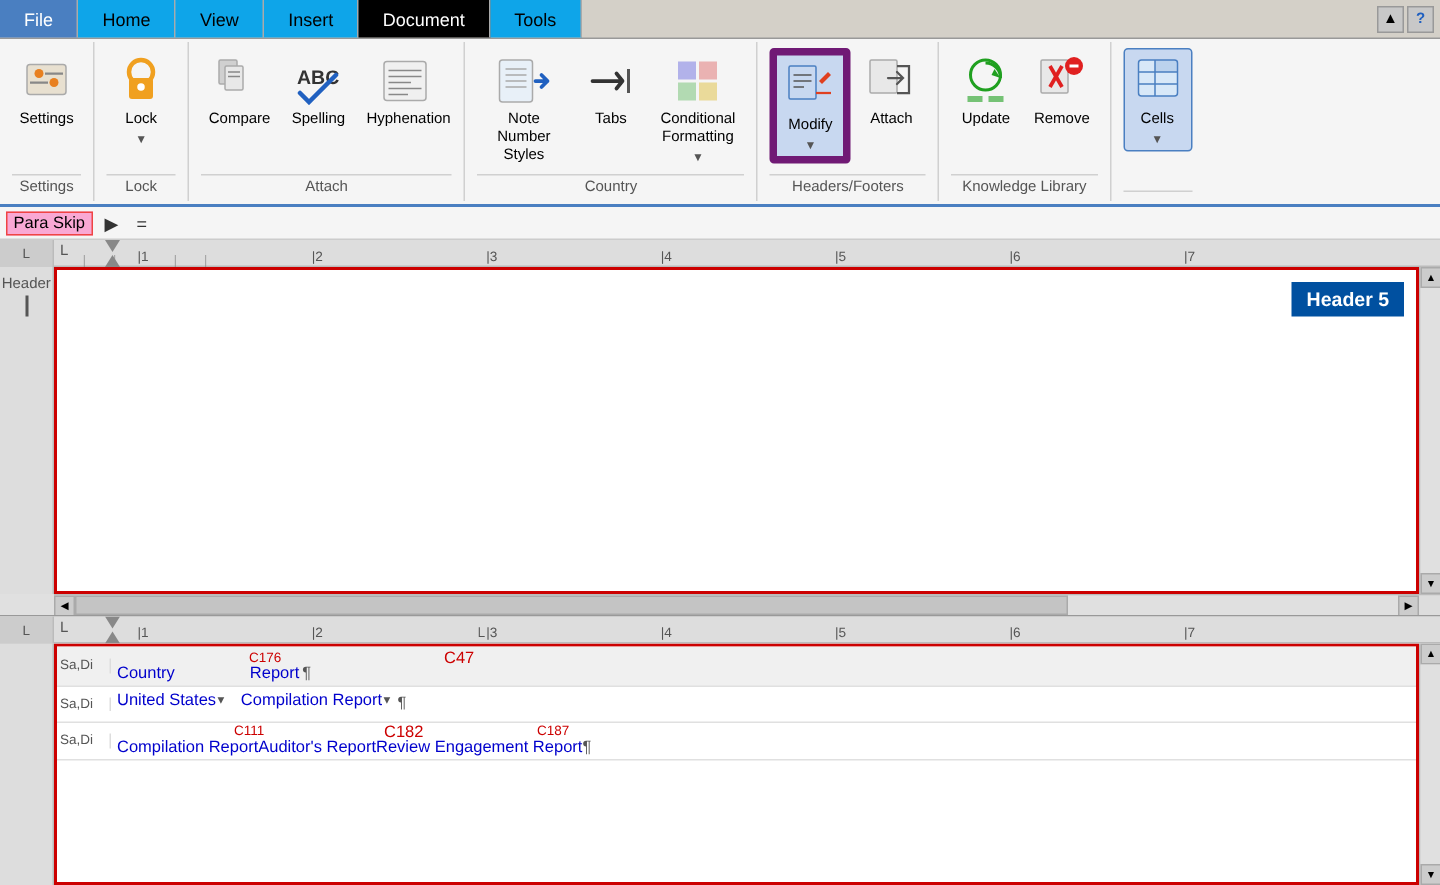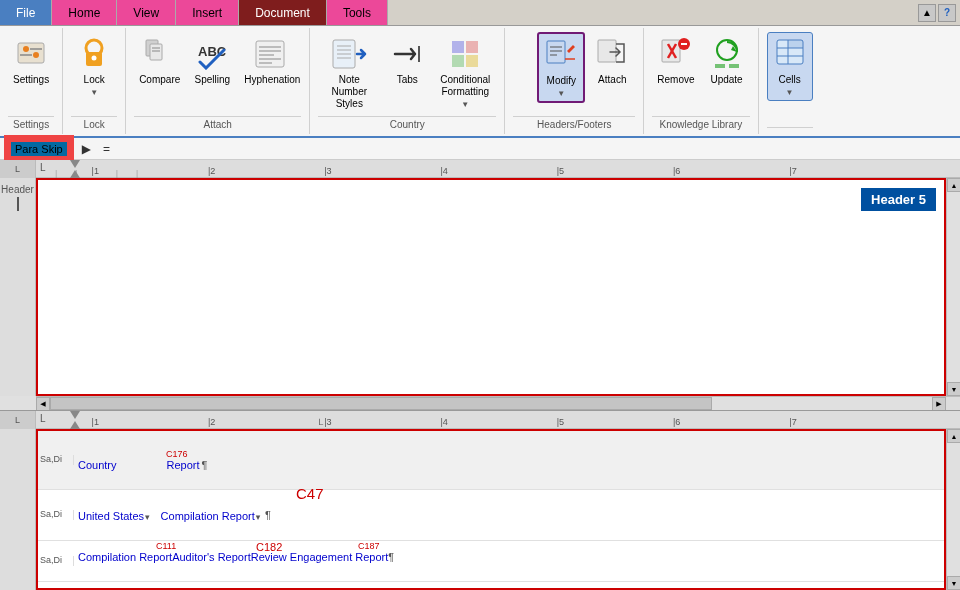--- a/index.html
+++ b/index.html
@@ -21,21 +21,21 @@
       align-items: center;
       cursor: pointer;
       font-size: 12px;
       border-right: 1px solid #aaa;
     }
     .tab.active {
       background: #4a7fc1;
       color: white;
     }
     .tab:not(.active) {
-      background: #ec4899;
+      background: #0ea5e9;
       color: #000;
     }
     .tab-bar-right {
       margin-left: auto;
       display: flex;
       align-items: center;
       gap: 2px;
       padding-right: 4px;
     }
     .tab-bar-btn {
@@ -120,23 +120,23 @@
       display: flex;
       align-items: center;
       background: #f5f5f5;
       border-bottom: 1px solid #ccc;
       height: 22px;
       padding: 0 4px;
       gap: 4px;
     }
     .para-select {
       font-size: 11px;
-      border: 7px solid #ef4444;
+      border: 1px solid #ef4444;
       padding: 1px 4px;
-      background: #0369a1;
+      background: #f9a8d4;
     }
     .para-btn {
       font-size: 12px;
       cursor: pointer;
       color: #333;
       border: 1px solid transparent;
       padding: 0 3px;
     }
 
     
@@ -144,22 +144,21 @@
       width: 960px;
       height: 590px;
       display: flex;
       flex-direction: column;
       overflow: hidden;
     }
 
     
     .modify-btn-active {
       background: #c8d8f0;
-      border: 2px solid #701a75;
-      margin-left: 24px;
+      border: 5px solid #701a75;
     }
 
     .editor-split {
       display: flex;
       flex-direction: column;
       flex: 1;
       overflow: hidden;
     }
 
     .editor-top-section {
@@ -272,26 +271,26 @@
       font-size: 9px;
       color: #555;
       padding: 0 2px;
       border-right: 1px solid #ddd;
       text-align: left;
       line-height: 1.1;
     }
 
     .trow-content {
       flex: 1;
-      padding: 18px 4px;
+      padding: 2px 4px;
       font-size: 11px;
       position: relative;
       min-height: 22px;
       display: flex;
-      align-items: flex-end;
+      align-items: flex-start;
       flex-wrap: wrap;
     }
 
     .field-blue {
       color: #0000cc;
       font-weight: normal;
     }
 
     .header-row {
       background: #f0f0f0;
@@ -308,21 +307,21 @@
     </div>
     <div class="tab">
       <span>Home</span>
     </div>
     <div class="tab">
       <span>View</span>
     </div>
     <div class="tab">
       <span>Insert</span>
     </div>
-    <div class="tab" style="background:#7f1d1d;color:white;">
+    <div class="tab" style="background:#000000;color:white;">
       <span>Document</span>
     </div>
     <div class="tab">
       <span>Tools</span>
     </div>
     <div class="tab-bar-right">
       <div class="tab-bar-btn">▲</div>
       <div class="tab-bar-btn" style="color:#2060c0;font-weight:bold;">?</div>
     </div>
   </div>
@@ -480,41 +479,41 @@
       </div>
       <div class="ribbon-group-label">Headers/Footers</div>
     </div>
 
     <div class="ribbon-group">
       <div class="ribbon-group-items">
 
         <div class="ribbon-btn">
           <div class="icon-area">
             <svg width="32" height="36" viewBox="0 0 32 36">
+              <circle cx="16" cy="14" r="10" fill="none" stroke="#20a020" stroke-width="2"></circle>
+              <path d="M16 6 A10 10 0 0 1 26 16" stroke="#20a020" stroke-width="2" fill="none"></path>
+              <path d="M22 10 L26 16 L20 14" fill="#20a020"></path>
+              <rect x="4" y="28" width="10" height="4" fill="#20a020" opacity="0.6"></rect>
+              <rect x="18" y="28" width="10" height="4" fill="#20a020" opacity="0.6"></rect>
+            </svg>
+          </div>
+          <span class="btn-label">Update</span>
+        </div>
+
+        <div class="ribbon-btn">
+          <div class="icon-area">
+            <svg width="32" height="36" viewBox="0 0 32 36">
               <rect x="2" y="4" width="18" height="22" rx="1" fill="#e8e8e8" stroke="#aaa"></rect>
               <line x1="8" y1="8" x2="16" y2="22" stroke="#e02020" stroke-width="2.5"></line>
               <line x1="16" y1="8" x2="8" y2="22" stroke="#e02020" stroke-width="2.5"></line>
               <circle cx="24" cy="8" r="6" fill="#e02020"></circle>
               <line x1="21" y1="8" x2="27" y2="8" stroke="white" stroke-width="2"></line>
             </svg>
           </div>
           <span class="btn-label">Remove</span>
-        </div>
-
-        <div class="ribbon-btn">
-          <div class="icon-area">
-            <svg width="32" height="36" viewBox="0 0 32 36">
-              <circle cx="16" cy="14" r="10" fill="none" stroke="#20a020" stroke-width="2"></circle>
-              <path d="M16 6 A10 10 0 0 1 26 16" stroke="#20a020" stroke-width="2" fill="none"></path>
-              <path d="M22 10 L26 16 L20 14" fill="#20a020"></path>
-              <rect x="4" y="28" width="10" height="4" fill="#20a020" opacity="0.6"></rect>
-              <rect x="18" y="28" width="10" height="4" fill="#20a020" opacity="0.6"></rect>
-            </svg>
-          </div>
-          <span class="btn-label">Update</span>
         </div>
       </div>
       <div class="ribbon-group-label">Knowledge Library</div>
     </div>
 
     <div class="ribbon-group" style="border-right:none;">
       <div class="ribbon-group-items">
         <div class="ribbon-btn" style="border:1px solid #4a7fc1;background:#c8d8f0;">
           <div class="icon-area">
             <svg width="32" height="36" viewBox="0 0 32 36">
@@ -633,21 +632,21 @@
       <div class="main-area">
         <div class="left-gutter"></div>
         <div class="center-pane" style="overflow:hidden;">
 
           <div class="trow header-row">
             <div class="trow-gutter">Sa,Di</div>
             <div class="trow-content">
 
               <div style="position:relative;width:100%;display:flex;align-items:baseline;padding-top:10px;">
                 <span style="position:absolute;top:0;left:88px;font-size:9px;color:#cc0000;">C176</span>
-                <span style="position:absolute;top:0;left:218px;font-size:15px;color:#cc0000;margin-top:36px;">C47</span>
+                <span style="position:absolute;top:0;left:218px;font-size:11px;color:#cc0000;">C47</span>
                 <span class="field-blue">Country</span>
                 <span style="display:inline-block;width:50px;"></span>
                 <span class="field-blue">Report</span>
                 <span style="color:#555;margin-left:2px;">¶</span>
               </div>
             </div>
           </div>
 
           <div class="trow">
             <div class="trow-gutter">Sa,Di</div>

